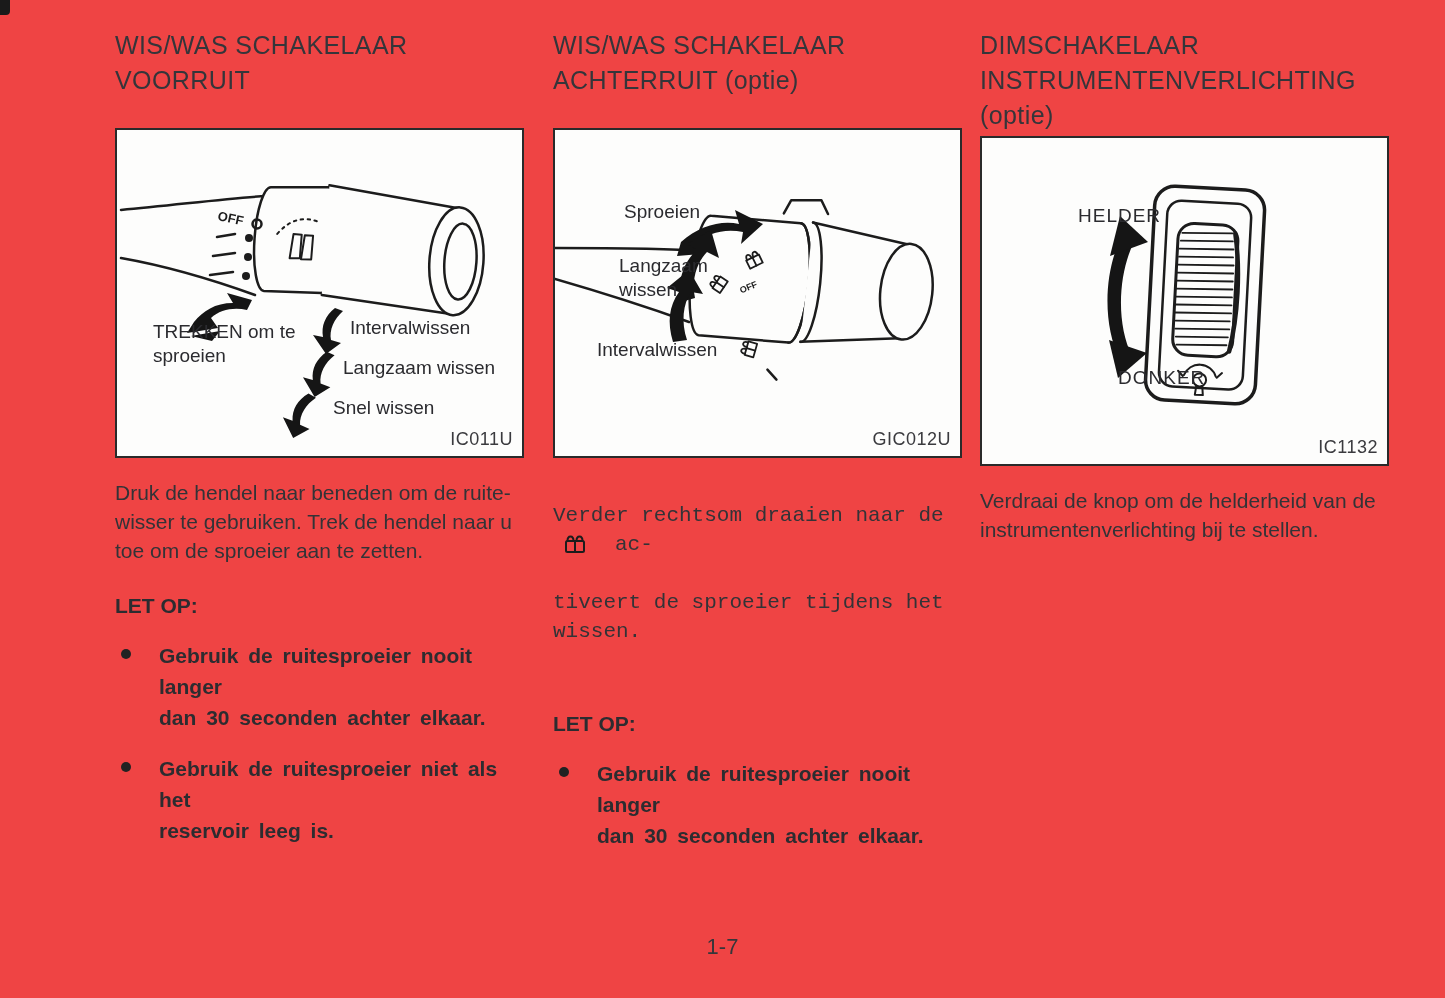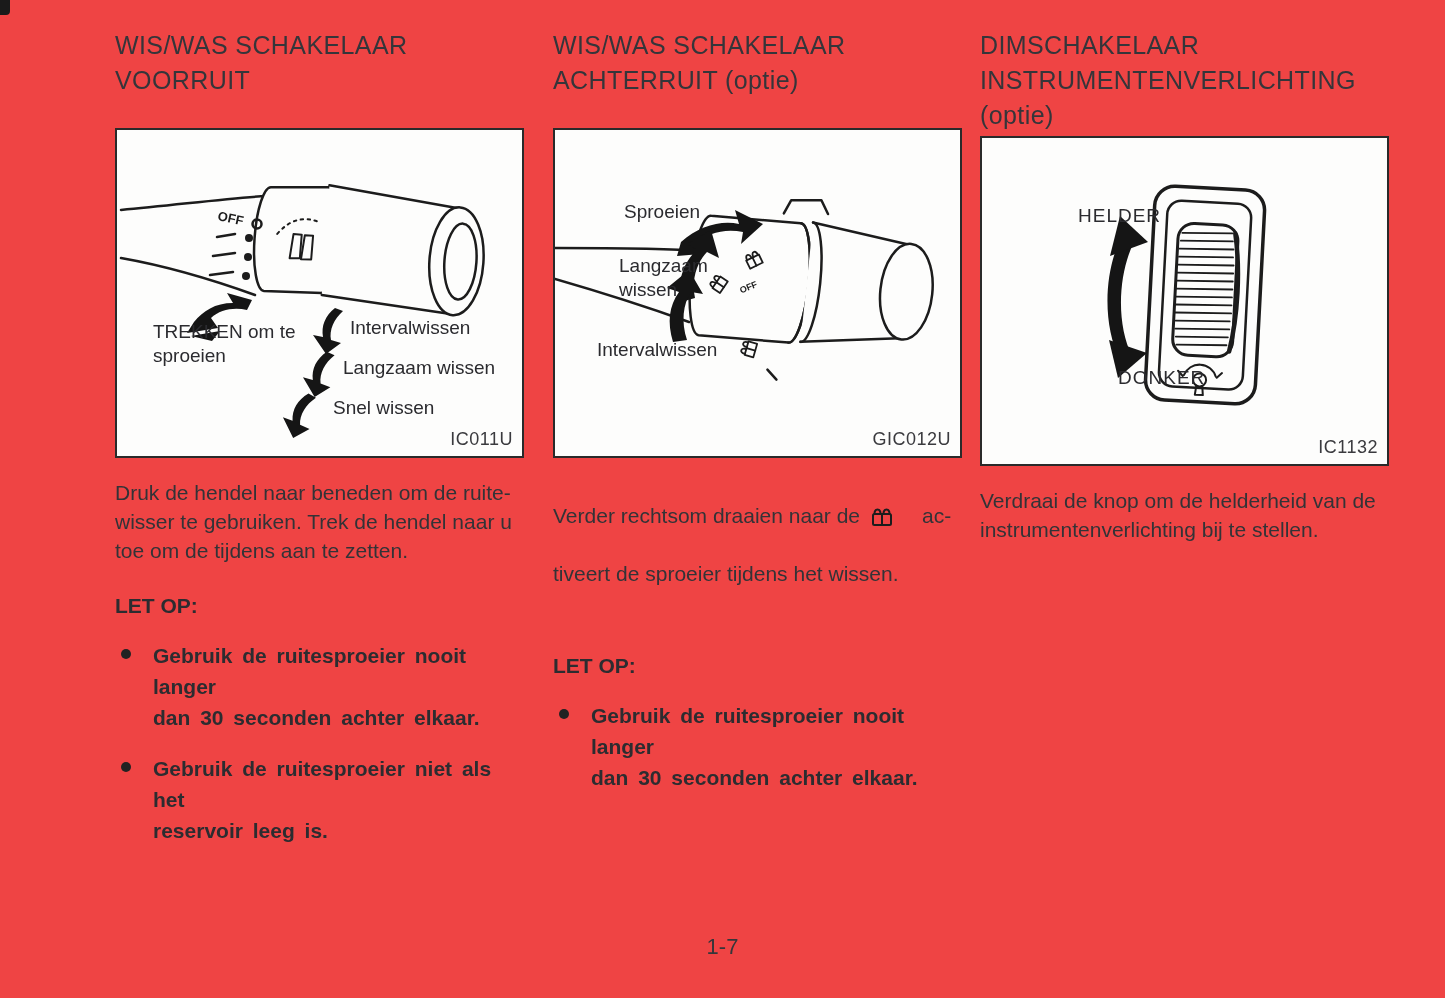--- a/index.html
+++ b/index.html
@@ -52,28 +52,28 @@
     letter-spacing:0.5px;
     margin-top:28px;
   }
   .caps-label { letter-spacing:1px; }
   .body-text {
     font-size:21px; line-height:29px;
     color:#333337;
     white-space:pre-line;
     margin:20px 0 0 0;
   }
-  .p-norm { margin-top:14px; }
+  .p-norm { margin-top:14px;font-family:Liberation Mono, monospace; }
   .caution {
     font-size:21px; line-height:29px;
     font-weight:bold; color:#2c2c30;
     margin:26px 0 0 0;
   }
   .bullet {
-    display:flex; gap:22px;
+    display:flex; gap:28px;
     margin:20px 0 0 6px;
     justify-content:center;
   }
   .bullet .dot {
     flex:0 0 auto;
     width:10px; height:10px; border-radius:50%;
     background:#222; margin-top:9px;
   }
   .bullet .btxt {
     font-size:21px; line-height:31px;
@@ -153,21 +153,21 @@
       <span class="fig-label" style="left:36px; top:190px;">TREKKEN om te
 sproeien</span>
       <span class="fig-label" style="left:233px; top:186px;">Intervalwissen</span>
       <span class="fig-label" style="left:226px; top:226px;">Langzaam wissen</span>
       <span class="fig-label" style="left:216px; top:266px;">Snel wissen</span>
       <span class="fig-code">IC011U</span>
     </div>
 
     <p class="body-text">Druk de hendel naar beneden om de ruite-
 wisser te gebruiken. Trek de hendel naar u
-toe om de tijdens aan te zetten.</p>
+toe om de sproeier aan te zetten.</p>
     <p class="caution">LET OP:</p>
     <div class="bullet">
       <span class="dot"></span>
       <span class="btxt">Gebruik de ruitesproeier nooit langer
 dan 30 seconden achter elkaar.</span>
     </div>
     <div class="bullet">
       <span class="dot"></span>
       <span class="btxt">Gebruik de ruitesproeier niet als het
 reservoir leeg is.</span>

